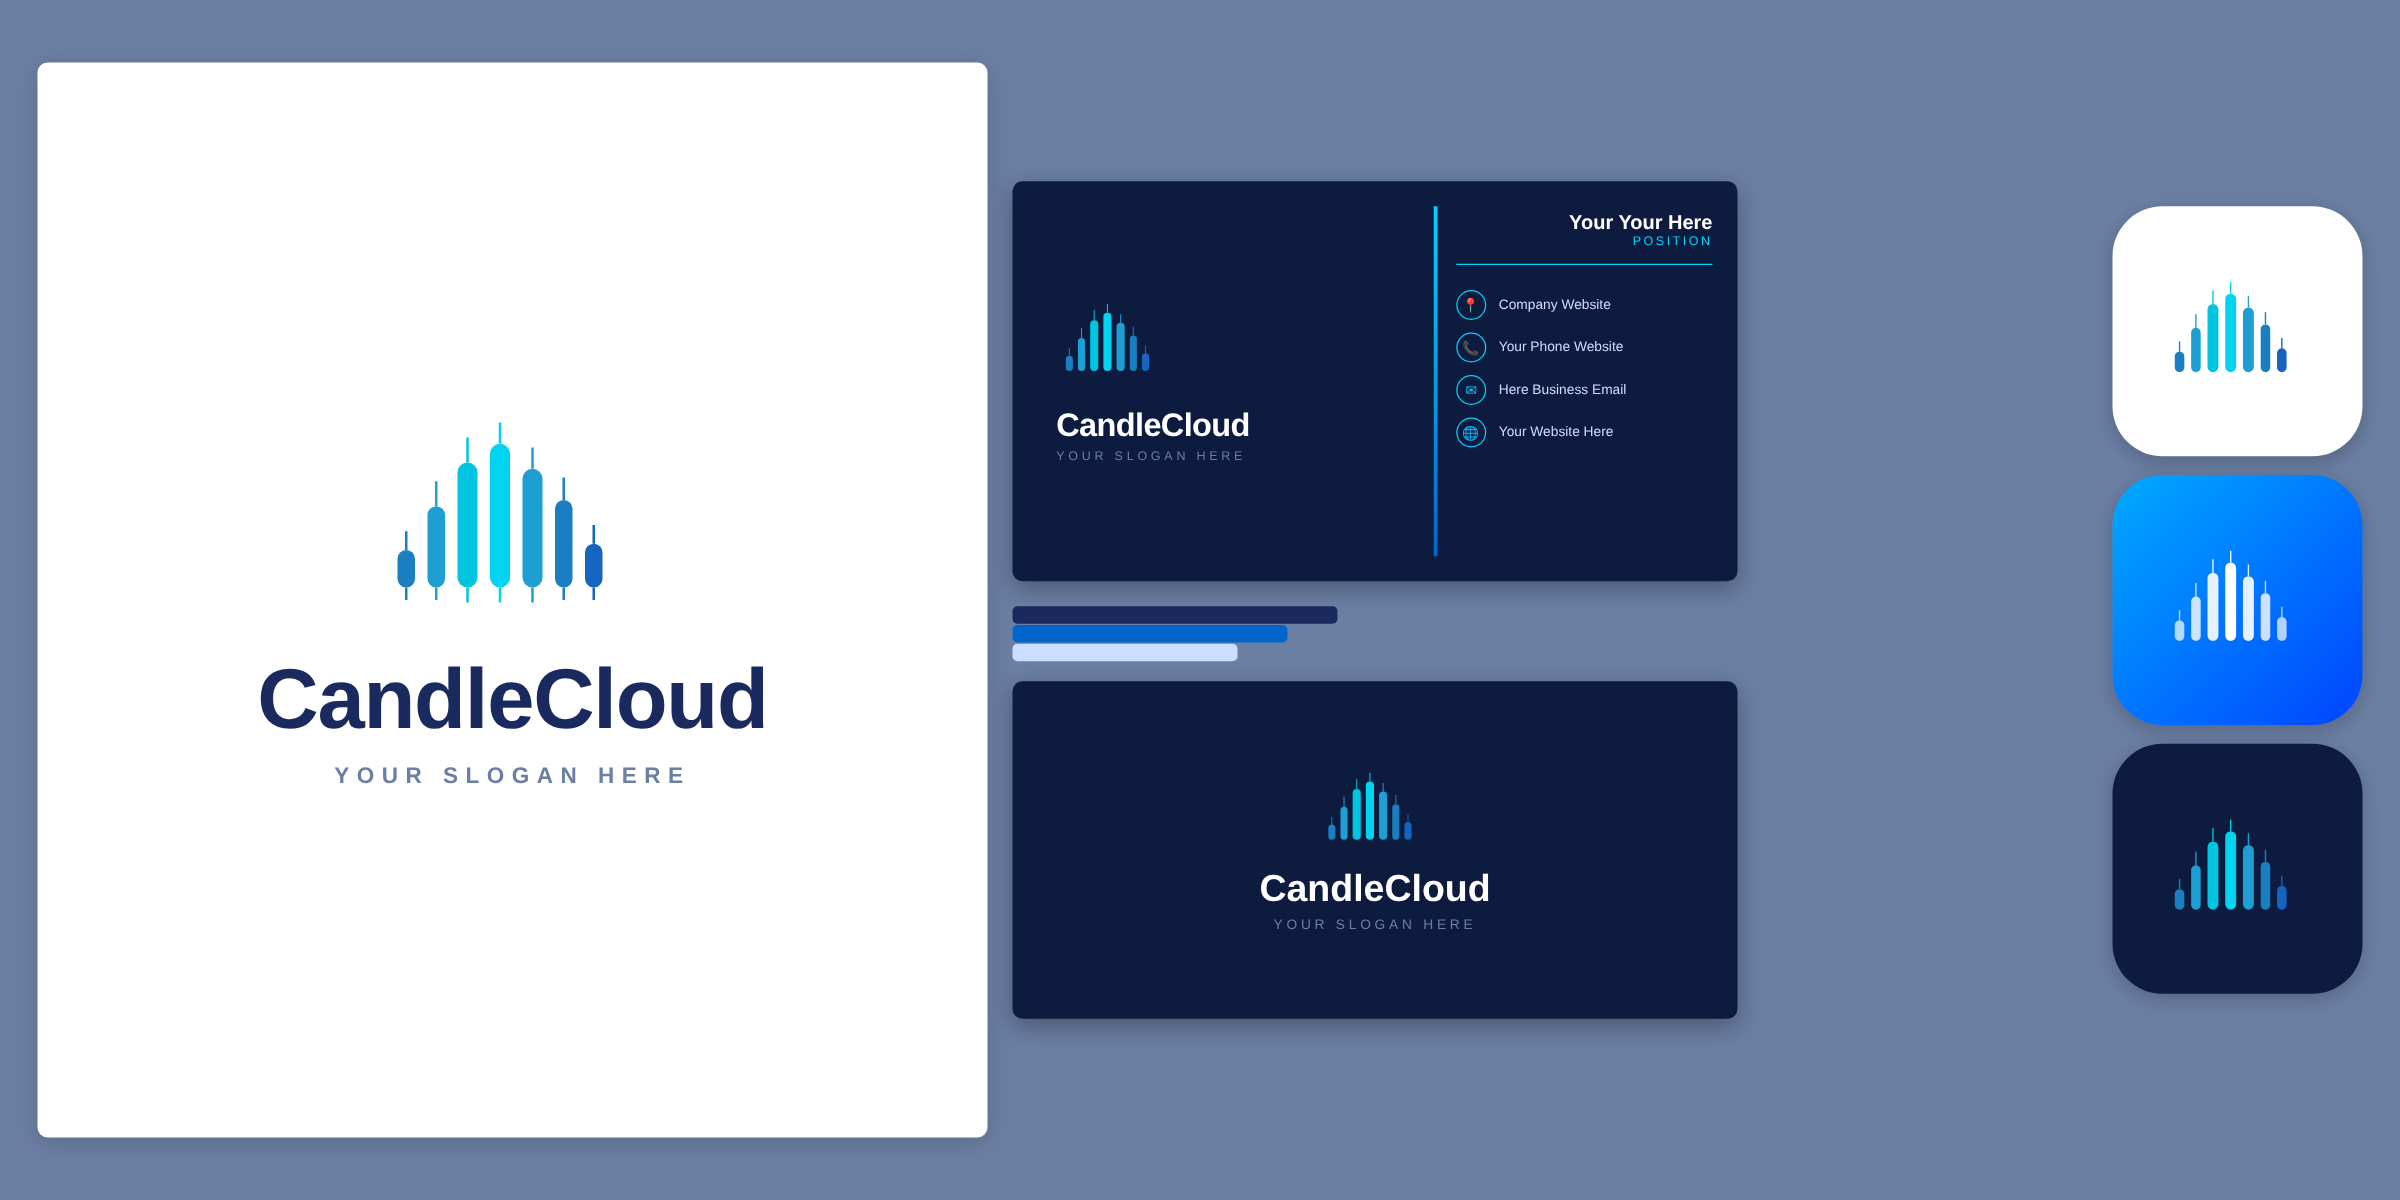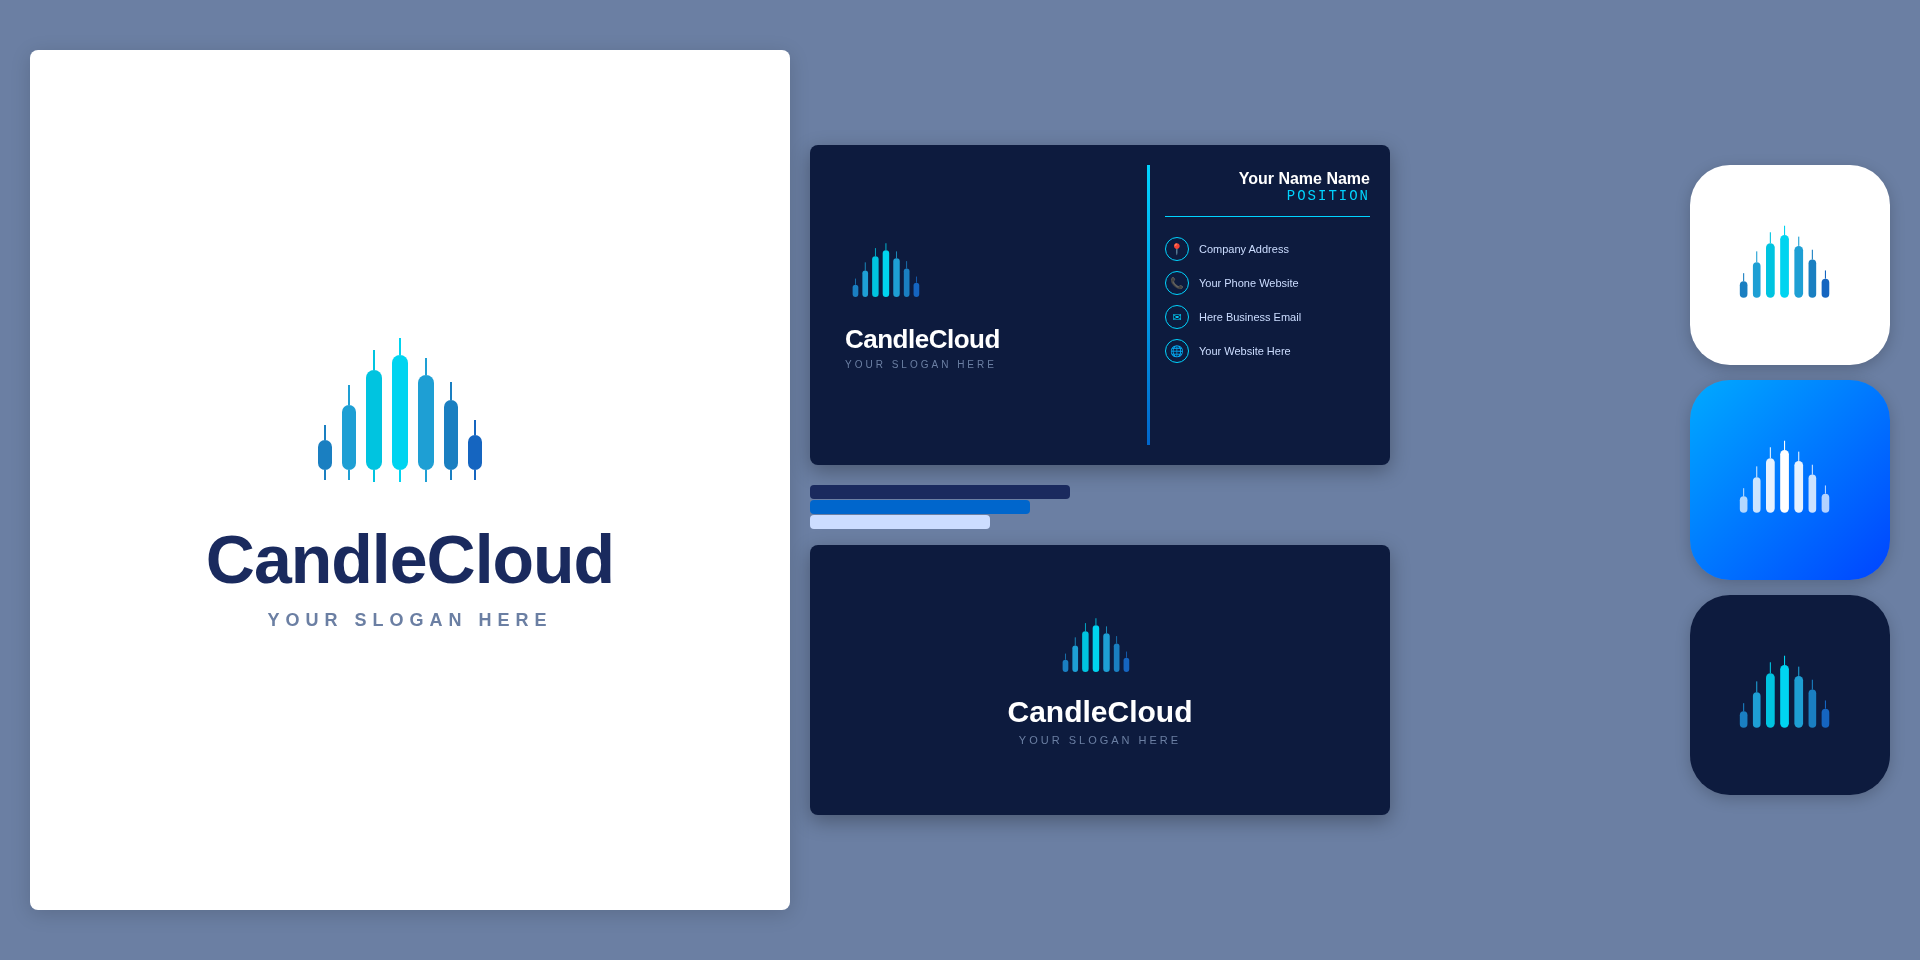--- a/index.html
+++ b/index.html
@@ -123,25 +123,24 @@
       border-bottom: 1px solid #00d4ff;
     }
 
     .biz-person-name {
       font-size: 16px;
       font-weight: 700;
       color: #ffffff;
     }
 
     .biz-position {
-      font-size: 14px;
+      font-size: 10px;
       color: #00d4ff;
       letter-spacing: 2px;
       text-transform: uppercase;
-      font-family: Liberation Mono, monospace;
     }
 
     .biz-contact-list {
       display: flex;
       flex-direction: column;
       gap: 10px;
       margin-top: 5px;
     }
 
     .biz-contact-item {
@@ -333,29 +332,29 @@
           </svg>
         </div>
         <div class="biz-brand-name">CandleCloud</div>
         <div class="biz-slogan">YOUR SLOGAN HERE</div>
       </div>
 
       <div class="biz-card-divider"></div>
 
       <div class="biz-card-right">
         <div class="biz-name-title">
-          <div class="biz-person-name">Your Name Name</div>
+          <div class="biz-person-name">Your Your Here</div>
           <div class="biz-position">POSITION</div>
         </div>
         <div class="biz-contact-list">
           <div class="biz-contact-item">
             <div class="contact-icon-circle">
                 <span>📍</span>
               </div>
-            <span class="contact-text">Company Address</span>
+            <span class="contact-text">Company Website</span>
           </div>
           <div class="biz-contact-item">
             <div class="contact-icon-circle">
                 <span>📞</span>
               </div>
             <span class="contact-text">Your Phone Website</span>
           </div>
           <div class="biz-contact-item">
             <div class="contact-icon-circle">
                 <span>✉</span>

